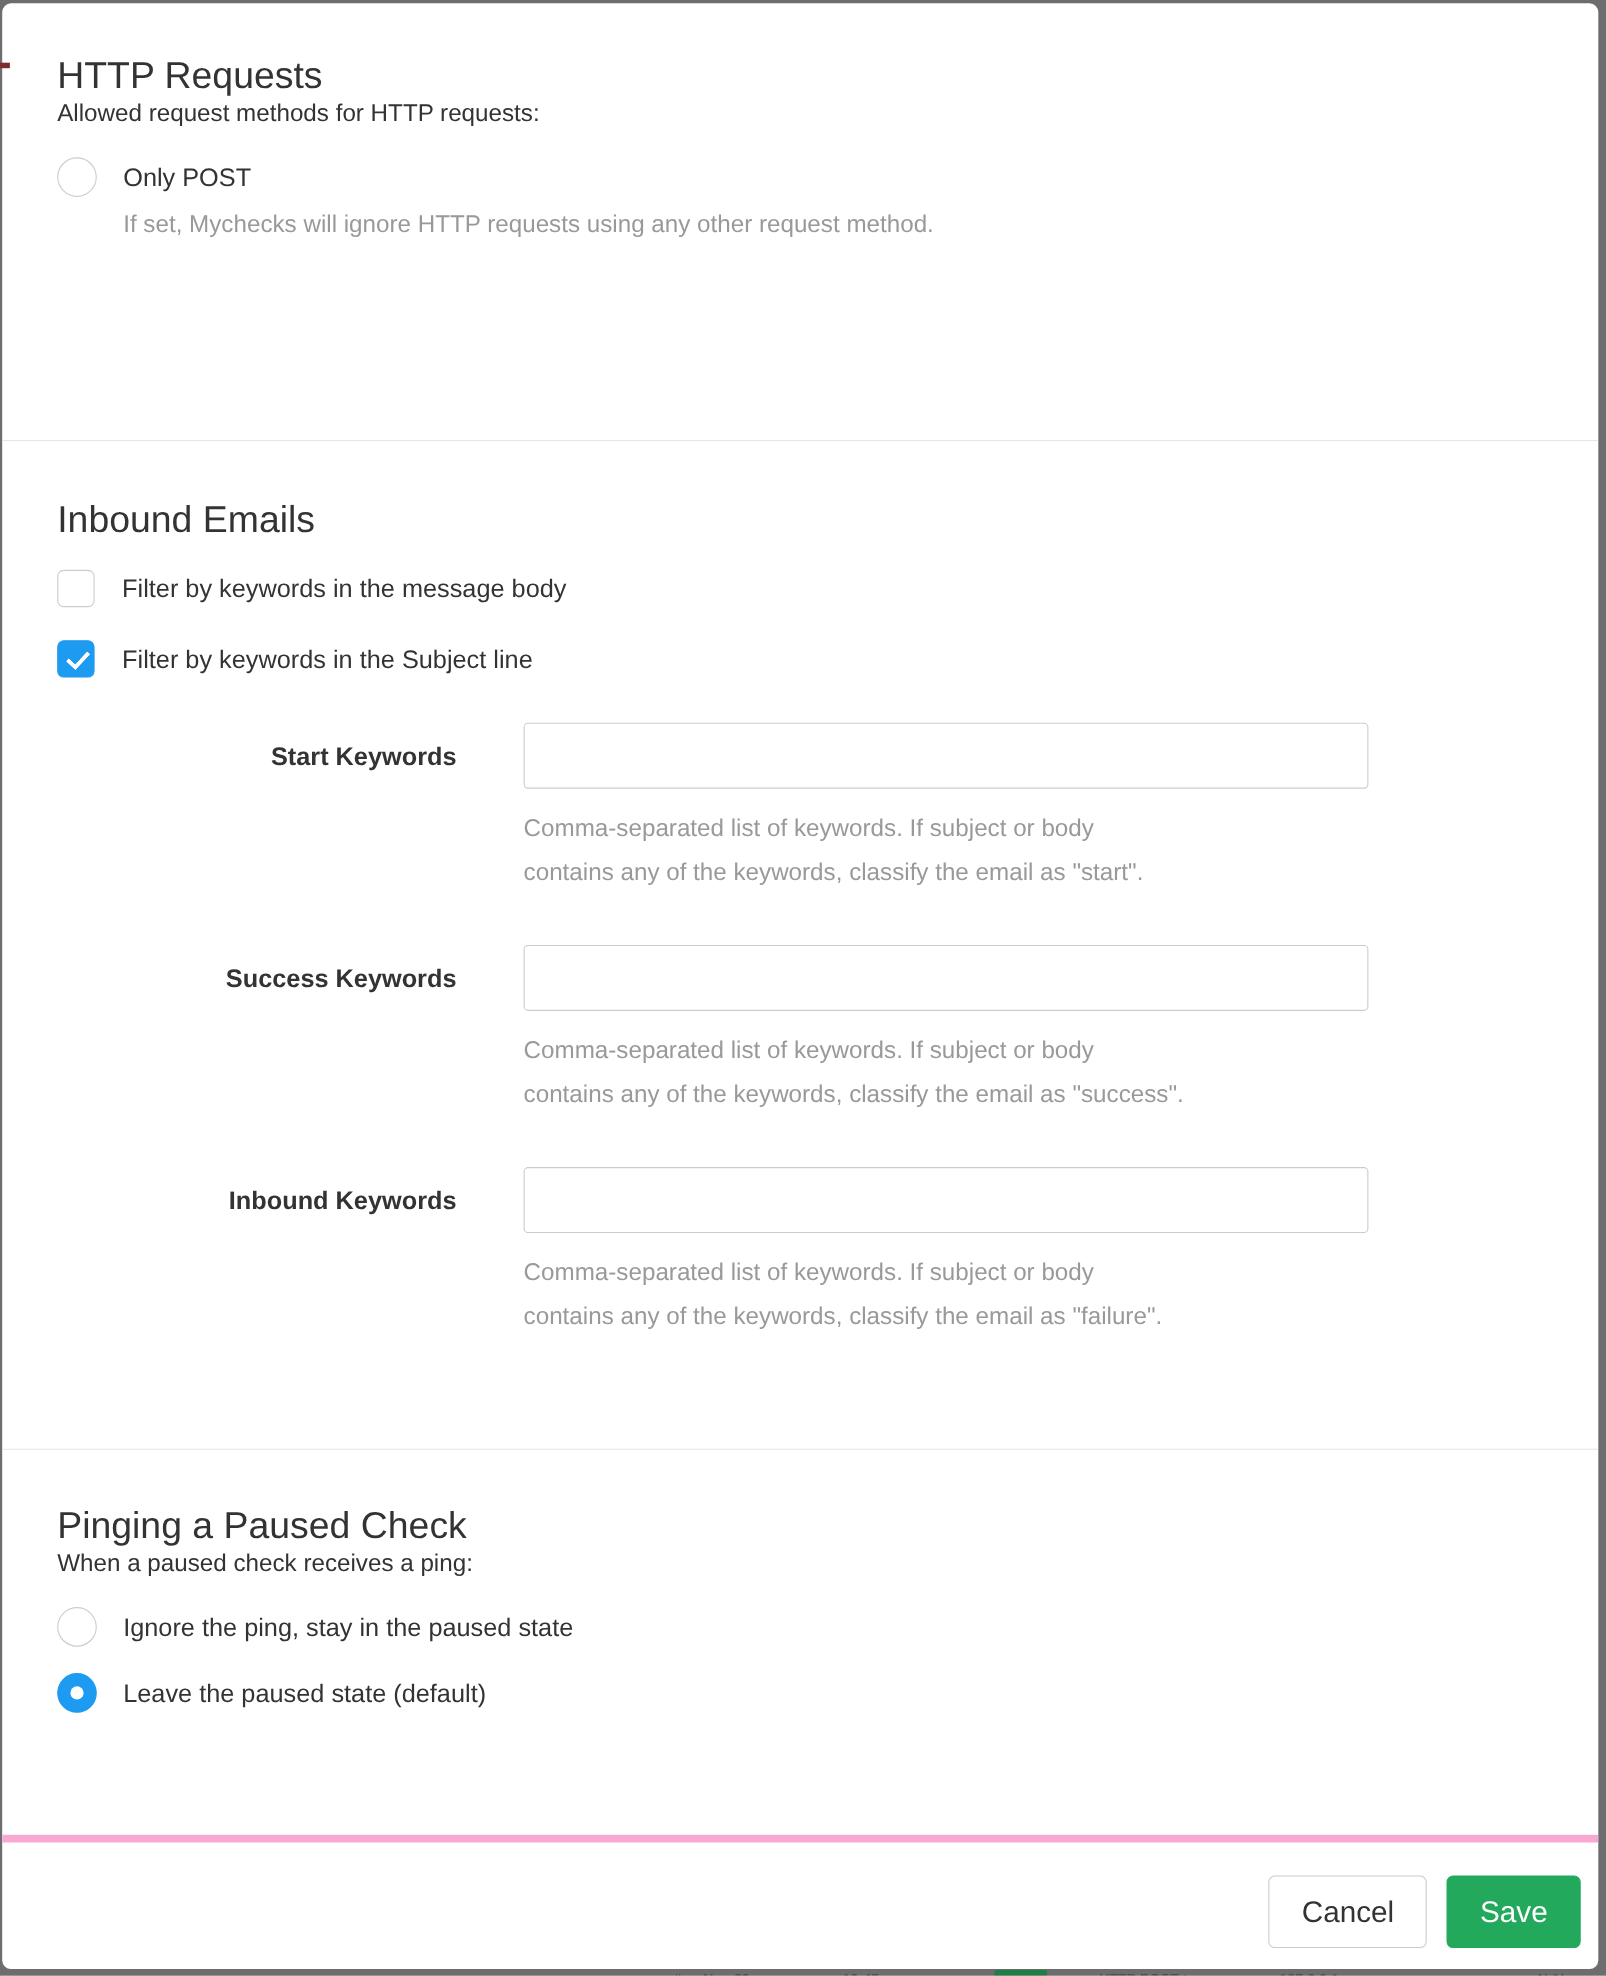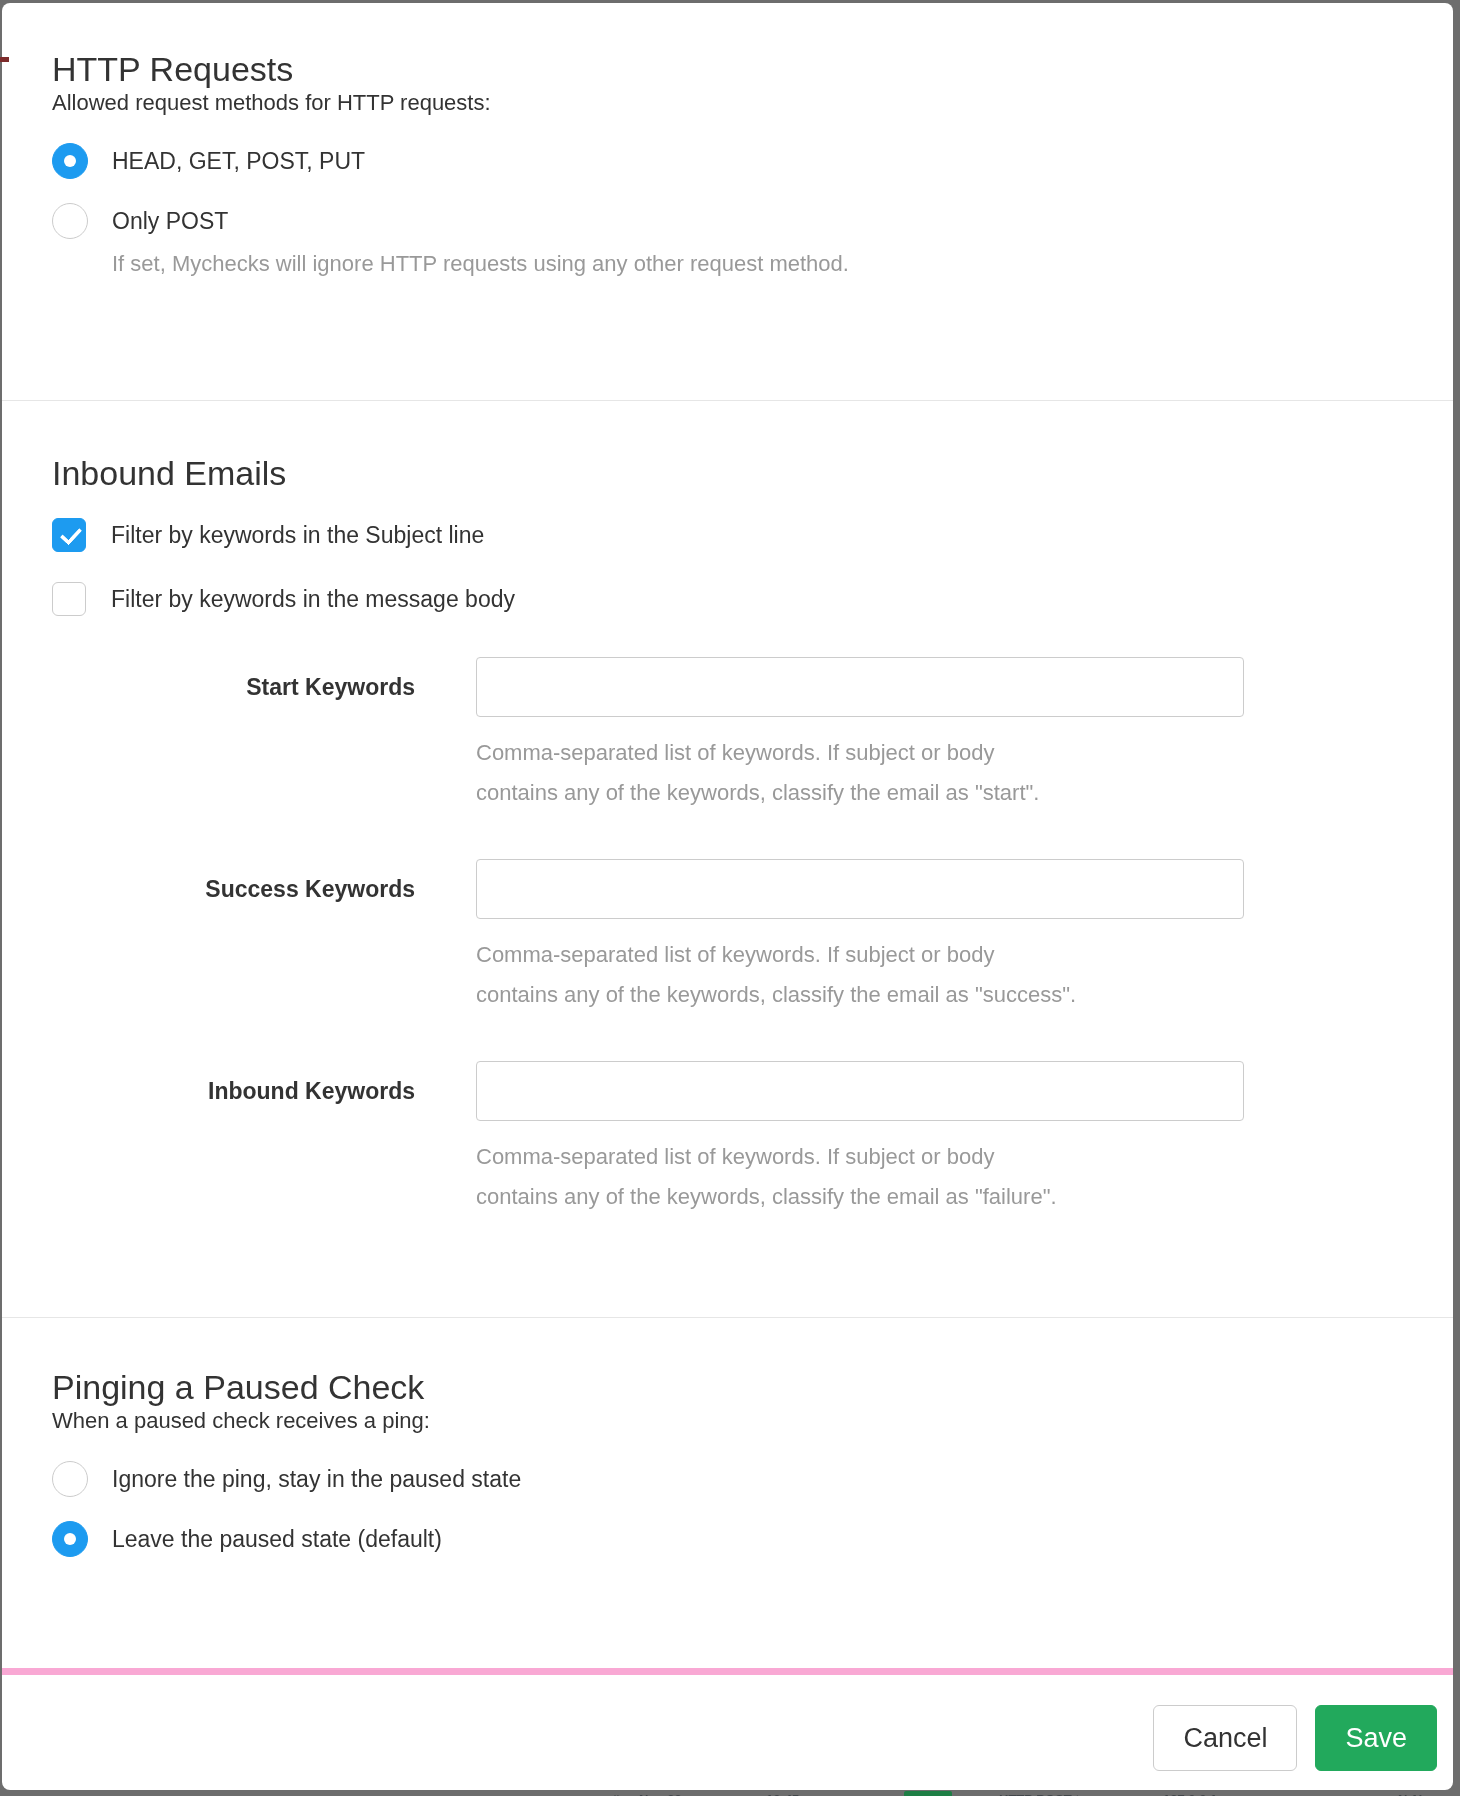--- a/index.html
+++ b/index.html
@@ -91,44 +91,40 @@
 <body>
 
 <div class="red-tick"></div>
 
 <div class="modal">
 
   <div class="section sec-http">
     <h2>HTTP Requests</h2>
     <div class="intro">Allowed request methods for HTTP requests:</div>
 
-    <div class="opt-row">
-      <div class="radio checked"></div>
-      <div class="opt-label">HEAD, GET, POST, PUT</div>
-    </div>
 
     <div class="opt-row">
       <div class="radio"></div>
       <div class="opt-label">Only POST</div>
     </div>
 
     <div class="opt-help">If set, Mychecks will ignore HTTP requests using any other request method.</div>
   </div>
 
   <div class="section sec-emails">
     <h2>Inbound Emails</h2>
 
     <div class="cb-row">
-      <div class="checkbox checked"></div>
-      <div class="cb-label">Filter by keywords in the Subject line</div>
+      <div class="checkbox"></div>
+      <div class="cb-label">Filter by keywords in the message body</div>
     </div>
 
     <div class="cb-row">
-      <div class="checkbox"></div>
-      <div class="cb-label">Filter by keywords in the message body</div>
+      <div class="checkbox checked"></div>
+      <div class="cb-label">Filter by keywords in the Subject line</div>
     </div>
 
     <div class="form-area">
 
       <div class="form-group">
         <div class="form-row">
           <div class="form-label-col">Start Keywords</div>
           <input class="text-input" type="text" value="" style="">
         </div>
         <div class="field-help">

